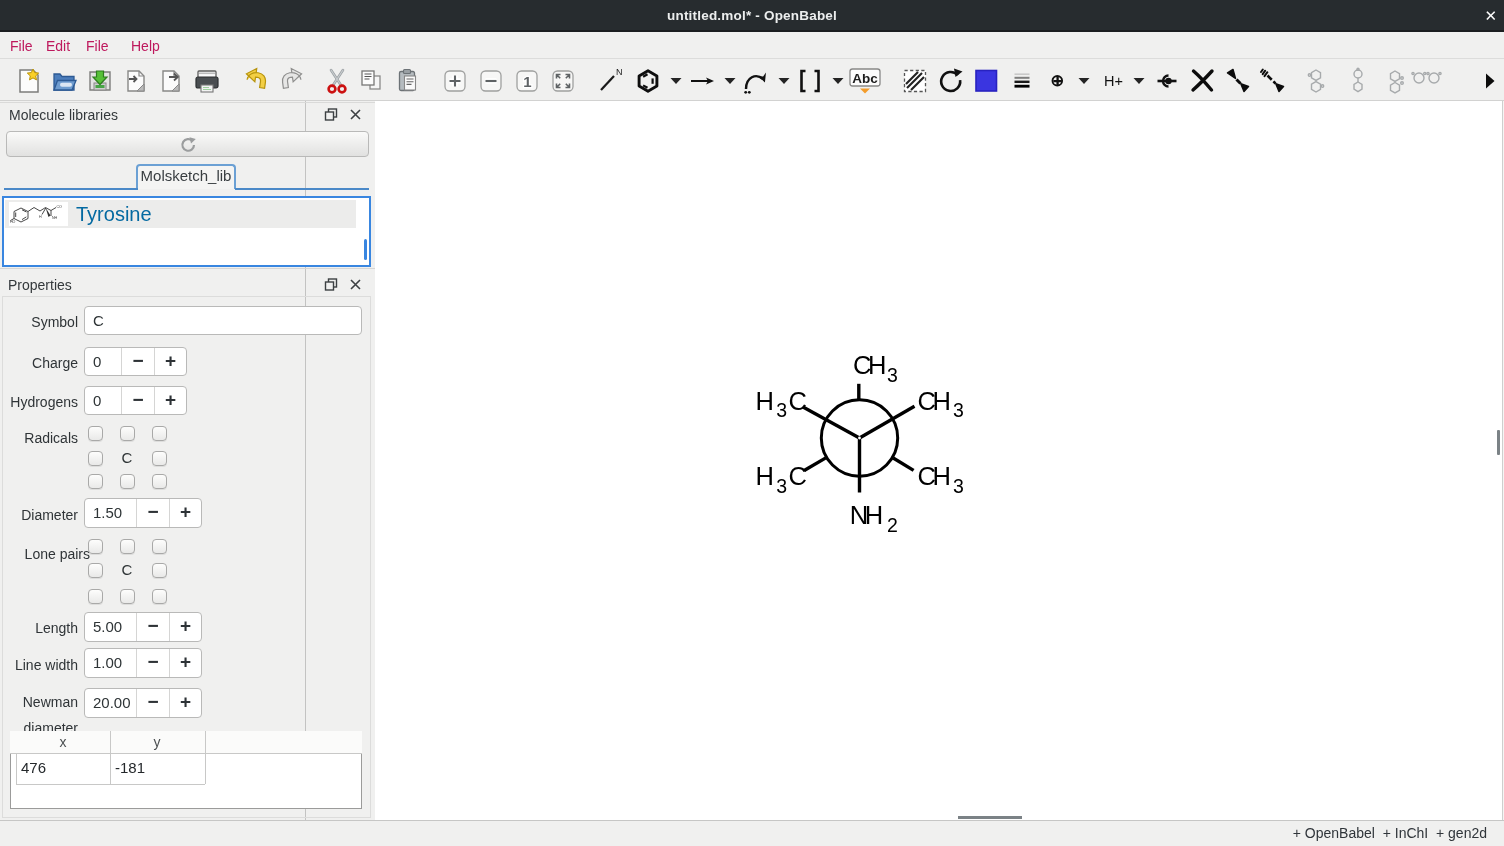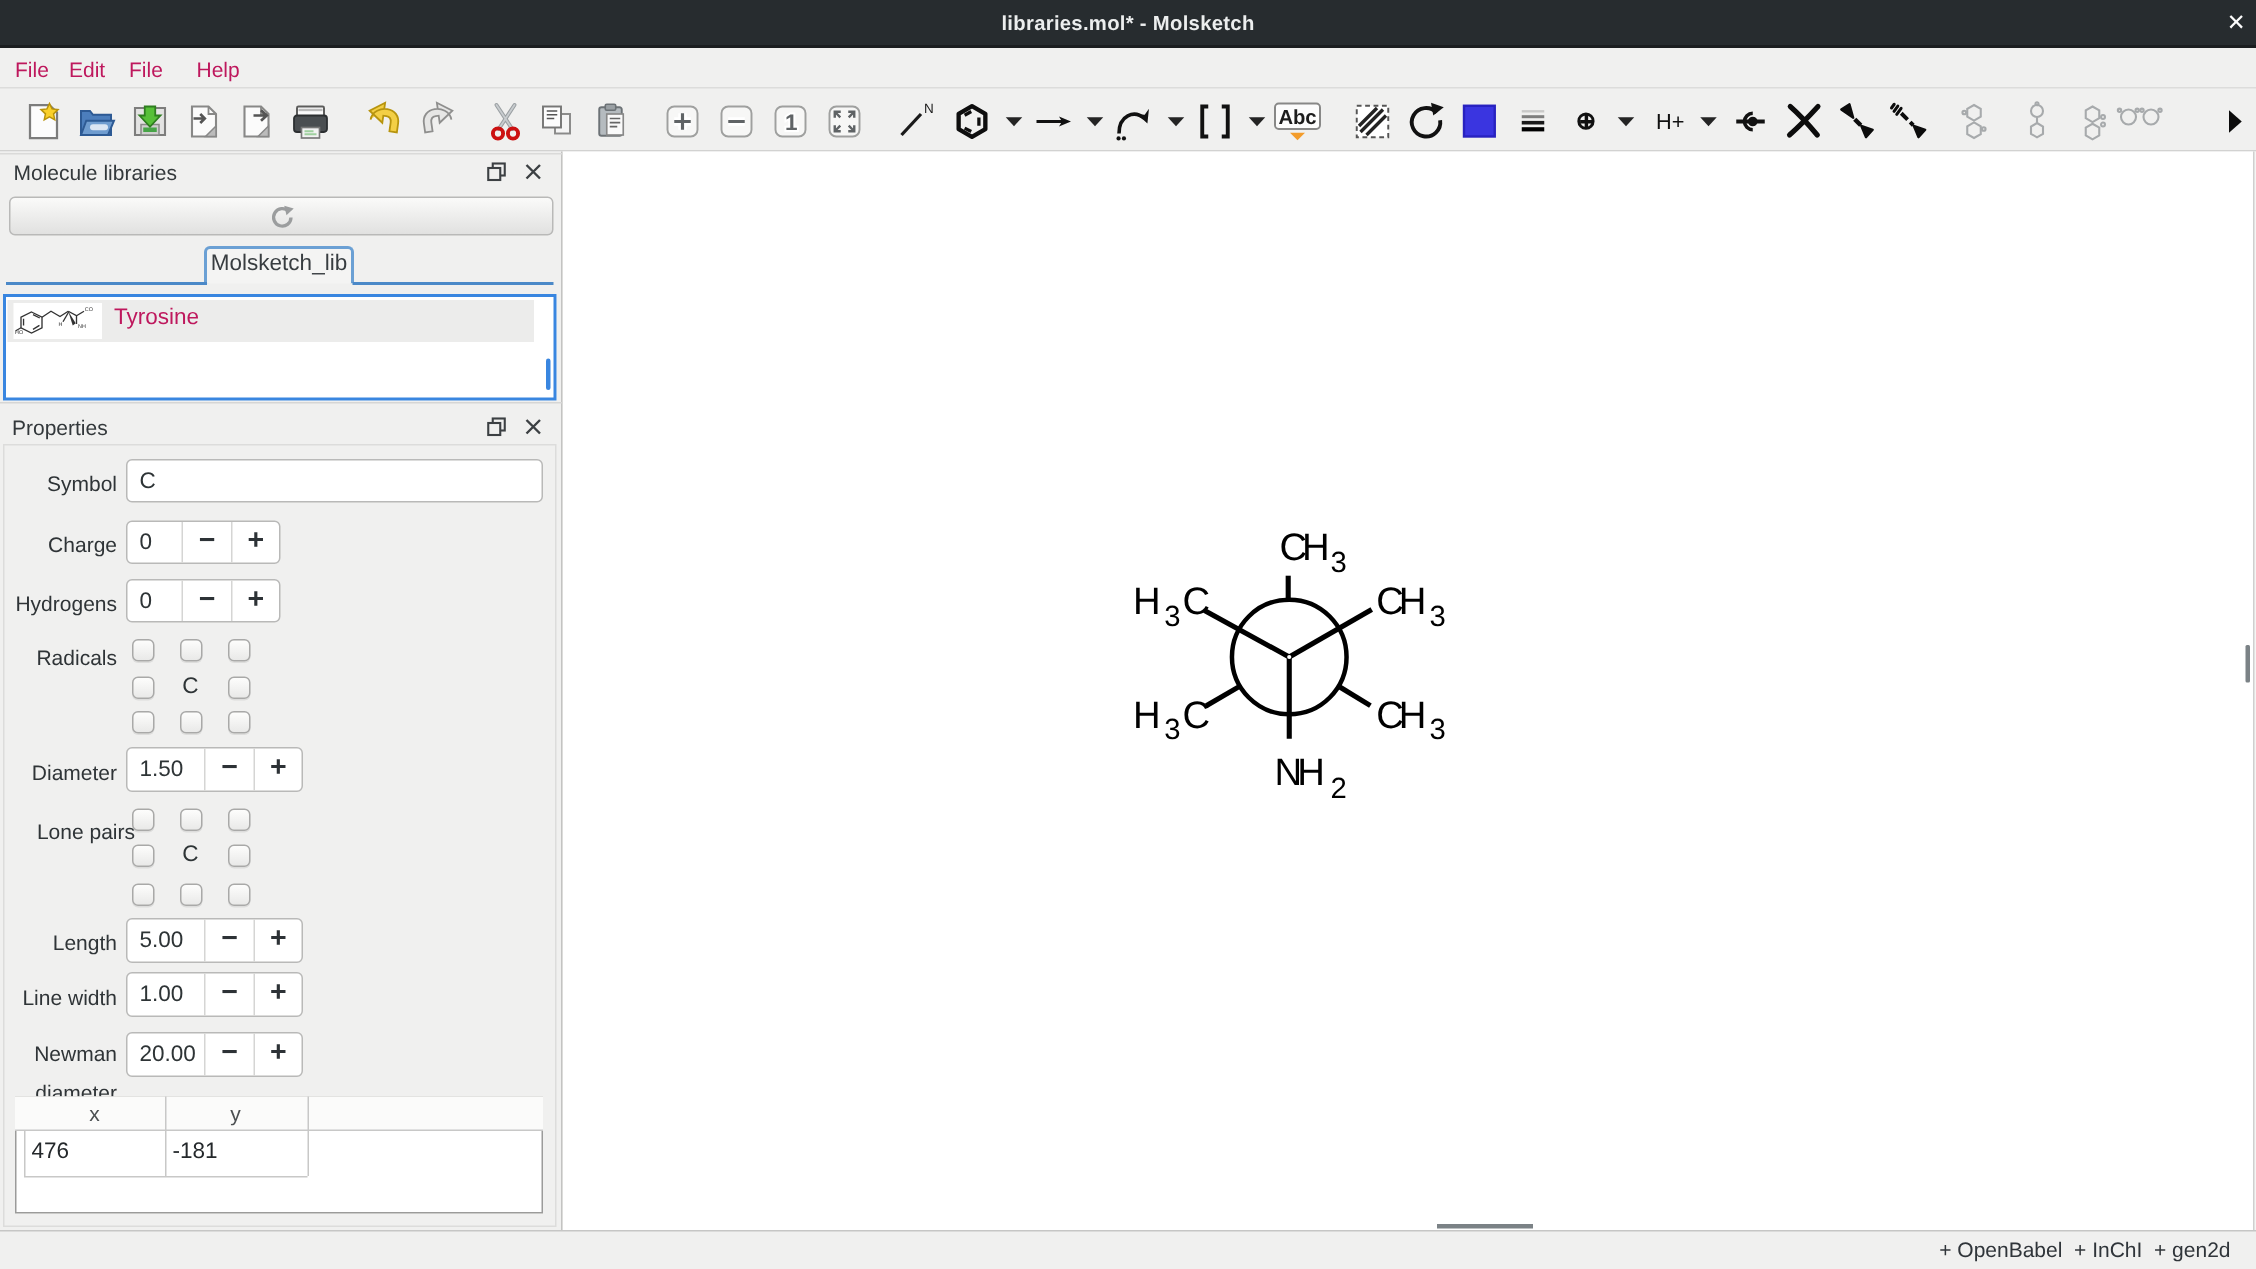--- a/index.html
+++ b/index.html
@@ -3,36 +3,36 @@
 *{margin:0;padding:0;box-sizing:border-box}
 html,body{width:1504px;height:846px;overflow:hidden}
 body{font-family:"Liberation Sans",sans-serif;position:relative;background:#f0f0ef;color:#2e3436}
 .abs{position:absolute}
 #titlebar{left:0;top:0;width:1504px;height:32px;background:#272c2f;border-bottom:2px solid #1b1e20}
 #titlebar .t{width:100%;text-align:center;line-height:31px;color:#eceeee;font-size:13.5px;font-weight:bold;letter-spacing:.2px}
 #closex{right:7px;top:4px;color:#fdfdfd;font-size:15px;line-height:24px}
 #menubar{left:0;top:34px;width:1504px;height:25px;background:#f0f0ef;border-bottom:1px solid #dcdcdb}
 #menubar span{position:absolute;top:0;font-size:14px;line-height:24px;color:#be185d}
 #toolbar{left:0;top:60px;width:1504px;height:41px;background:#f0f0ef;border-bottom:1px solid #d2d2d1}
-#leftpanel{left:0;top:101px;width:375px;height:719px;background:#f0f0ef;border-right:1px solid #c3c3c2}
+#leftpanel{left:0;top:101px;width:306px;height:719px;background:#f0f0ef;border-right:1px solid #c3c3c2}
 #canvas{left:375px;top:101px;width:1127px;height:817px;background:#ffffff}
 #canvasedge{left:1502px;top:101px;width:2px;height:719px;background:#f5f5f4;border-left:1px solid #cfcfce}
 #statusbar{left:0;top:820px;width:1504px;height:26px;background:#f0f0ef;border-top:1px solid #c6c6c5}
 #statusbar .s{position:absolute;right:17px;top:0;line-height:25px;font-size:14px;color:#30353a}
 .dockhead{font-size:14px;color:#33383b}
 .hline{position:absolute;background:#d0d0cf}
 .spin{position:absolute;background:#fff;border:1px solid #b9b9b8;border-radius:4px;display:flex}
 .spin .v{font-size:15px;color:#2e3436;padding-left:8px;line-height:27px;flex:0 0 auto}
 .spin .b{border-left:1px solid #d5d5d4;text-align:center;font-size:19px;font-weight:bold;color:#2d3236;line-height:26px}
 .flabel{position:absolute;font-size:14px;color:#2f3437;text-align:right}
 .cb{position:absolute;width:15px;height:15px;border:1px solid #a9a9a8;border-radius:4px;background:linear-gradient(#fdfdfc,#e9e9e8);box-shadow:0 1px 0 rgba(0,0,0,0.08)}
 </style></head>
 <body>
 <div class="abs" id="titlebar">
-    <div class="t">libraries.mol* - Molsketch</div>
+    <div class="t">untitled.mol* - OpenBabel</div>
   </div>
 <div class="abs" id="closex">✕</div>
 <div class="abs" id="menubar">
 <span style="left:10px">File</span>
 <span style="left:46px">Edit</span>
 <span style="left:86px">File</span>
 <span style="left:131px">Help</span>
 </div>
 <div class="abs" id="toolbar">
 <svg width="1504" height="41" viewBox="0 0 1504 41">
@@ -344,21 +344,21 @@
 <path d="M 36.5 5.5 L 42 8.5 L 42 14"></path>
 <path d="M 42 8.5 L 47 5.5"></path>
 <path d="M 36.8 6 L 33 12.5"></path>
 </g>
 <path d="M 36.5 5.5 L 41.5 13.5 L 39.5 15 Z" fill="#333"></path>
 <text x="1" y="20.5" font-size="3.6" fill="#333">HO</text>
 <text x="30" y="15.5" font-size="3.6" fill="#333">H</text>
 <text x="43" y="16.5" font-size="3.6" fill="#333">NH</text>
 <text x="47.5" y="5.5" font-size="3.6" fill="#333">CO</text>
 </svg>
-<div class="abs" style="left:76px;top:102px;font-size:15px;color:#be185d">Tyrosine</div>
+<div class="abs" style="left:76px;top:102px;font-size:20px;color:#0369a1">Tyrosine</div>
 <div class="abs" style="left:364px;top:138px;width:3px;height:21px;background:#3986e0;border-radius:1.5px"></div>
 
 <div class="abs hline" style="left:0;top:167px;width:375px;height:1px;background:#d6d6d5"></div>
 
 <div class="abs dockhead" style="left:8px;top:176px">Properties</div>
 <svg class="abs" style="left:324px;top:177px" width="40" height="14" viewBox="0 0 40 14">
 <g fill="none" stroke="#3c4043" stroke-width="1.4">
         <rect x="4.5" y="1" width="8" height="8"></rect>
         <rect x="1.5" y="4" width="8" height="8" fill="#f0f0ef"></rect>
       </g>

